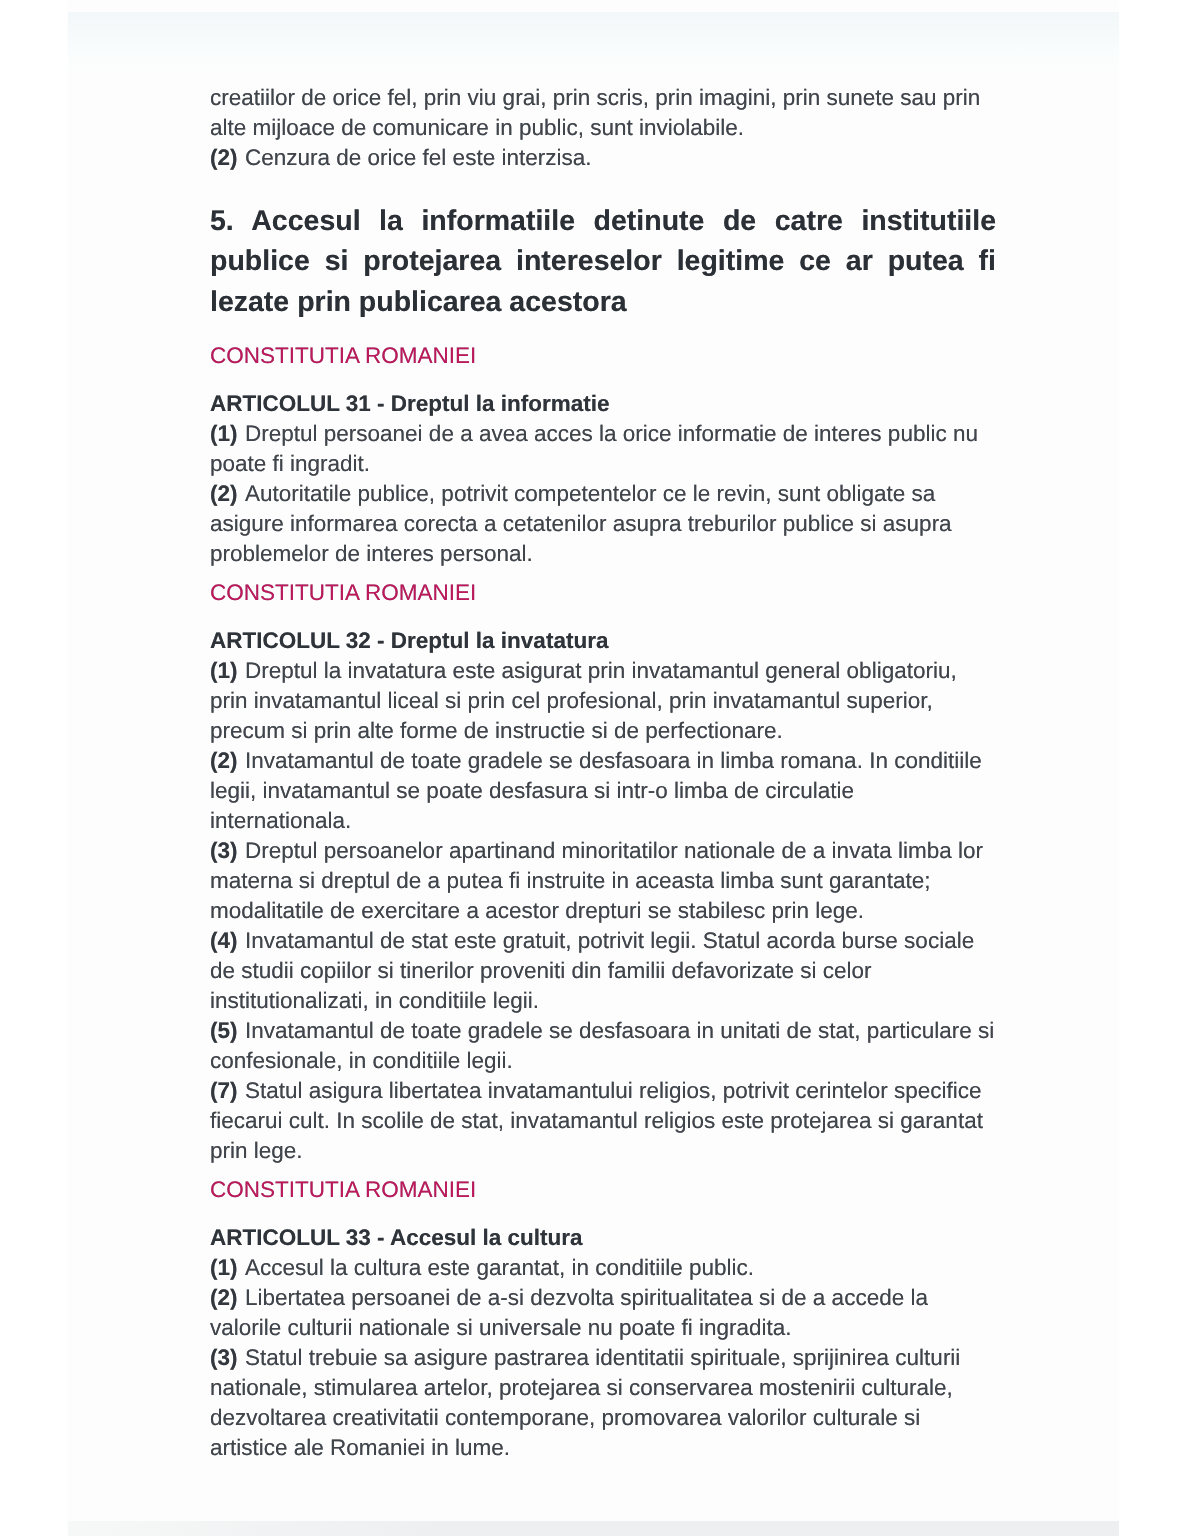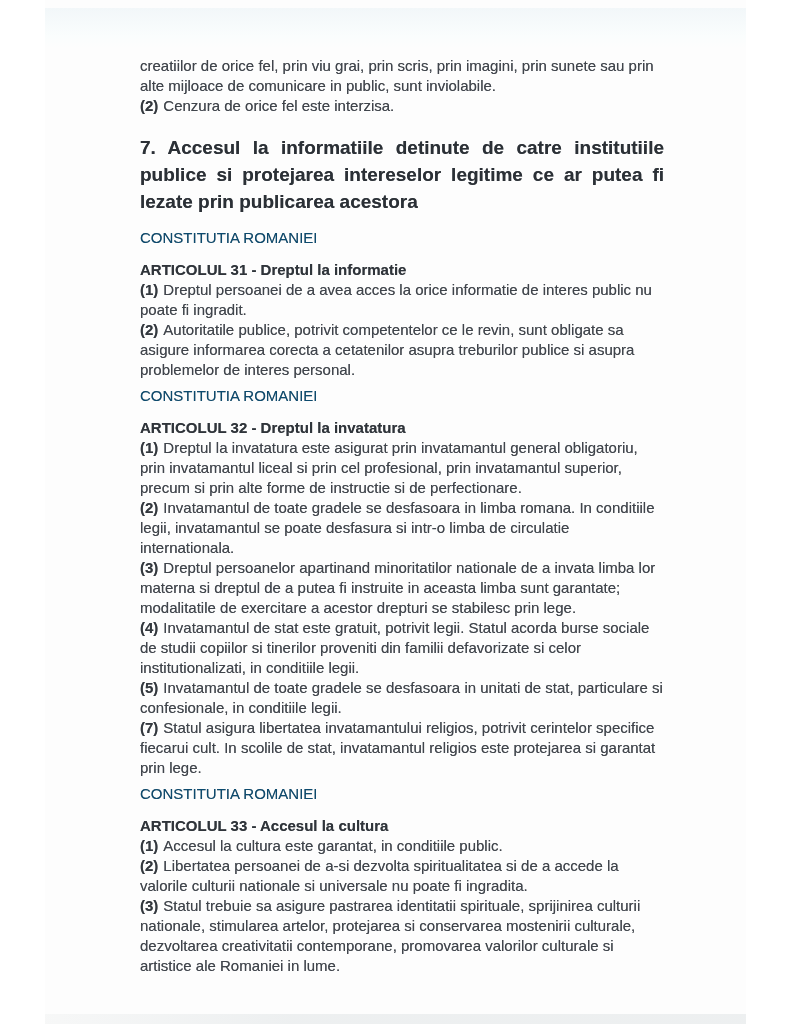--- a/index.html
+++ b/index.html
@@ -44,21 +44,21 @@
     font-size: 19px;
     line-height: 27px;
     font-weight: 700;
     color: #2b3036;
     text-align: justify;
     text-shadow: 0 0 0.4px rgba(43,48,54,0.6);
   }
   .source {
     font-size: 15px;
     line-height: 20px;
-    color: #0c4a6e;
+    color: #be185d;
     text-shadow: 0 0 0.4px rgba(74,80,87,0.6);
   }
   .art-title {
     font-size: 15px;
     line-height: 20px;
     font-weight: 700;
     color: #2f343a;
     text-shadow: 0 0 0.4px rgba(47,52,58,0.6);
     margin-top: 12px;
   }
@@ -70,21 +70,21 @@
 <div class="page">
   <div class="scan-band-top"></div>
 
   <div class="content">
 
     <p class="body">creatiilor de orice fel, prin viu grai, prin scris, prin imagini, prin sunete sau prin alte mijloace de comunicare in public, sunt inviolabile.</p>
     <p class="body">
       <span class="pnum">(2)</span><span>Cenzura de orice fel este interzisa.</span>
     </p>
 
-    <h2>7. Accesul la informatiile detinute de catre institutiile publice si protejarea intereselor legitime ce ar putea fi lezate prin publicarea acestora</h2>
+    <h2>5. Accesul la informatiile detinute de catre institutiile publice si protejarea intereselor legitime ce ar putea fi lezate prin publicarea acestora</h2>
 
     <div class="article">
       <p class="source">CONSTITUTIA ROMANIEI</p>
       <p class="art-title">ARTICOLUL 31 - Dreptul la informatie</p>
       <p class="body">
         <span class="pnum">(1)</span><span>Dreptul persoanei de a avea acces la orice informatie de interes public nu poate fi ingradit.</span>
       </p>
       <p class="body">
         <span class="pnum">(2)</span><span>Autoritatile publice, potrivit competentelor ce le revin, sunt obligate sa asigure informarea corecta a cetatenilor asupra treburilor publice si asupra problemelor de interes personal.</span>
       </p>

